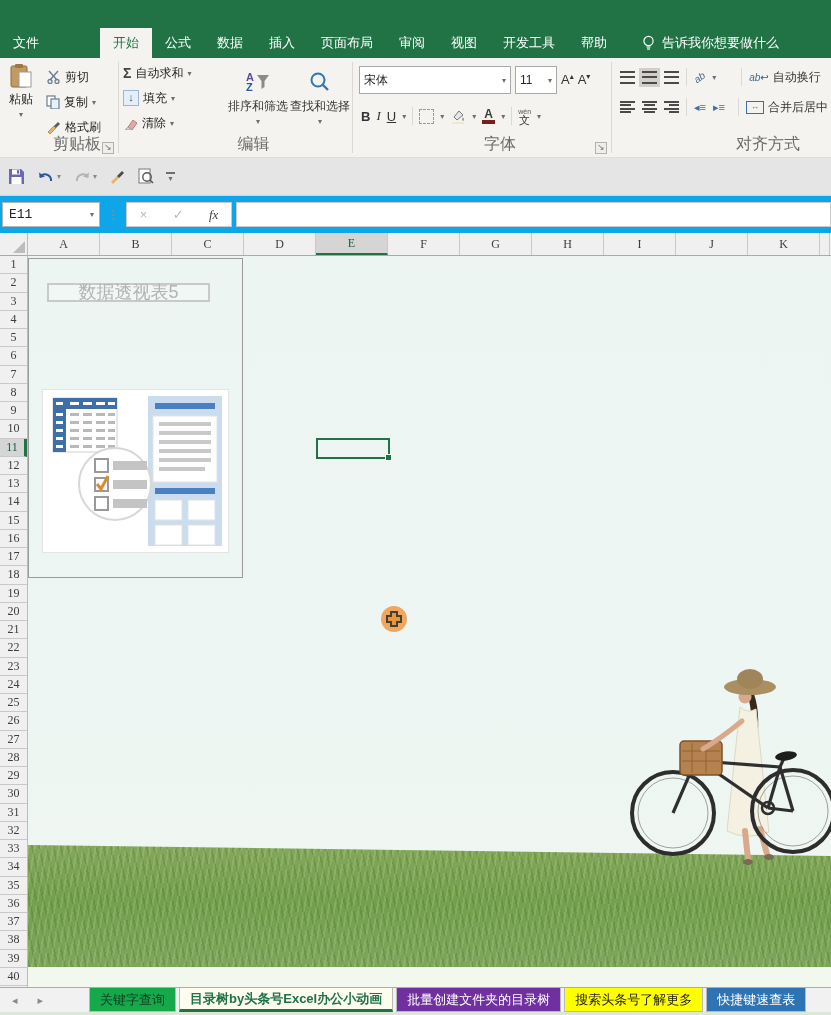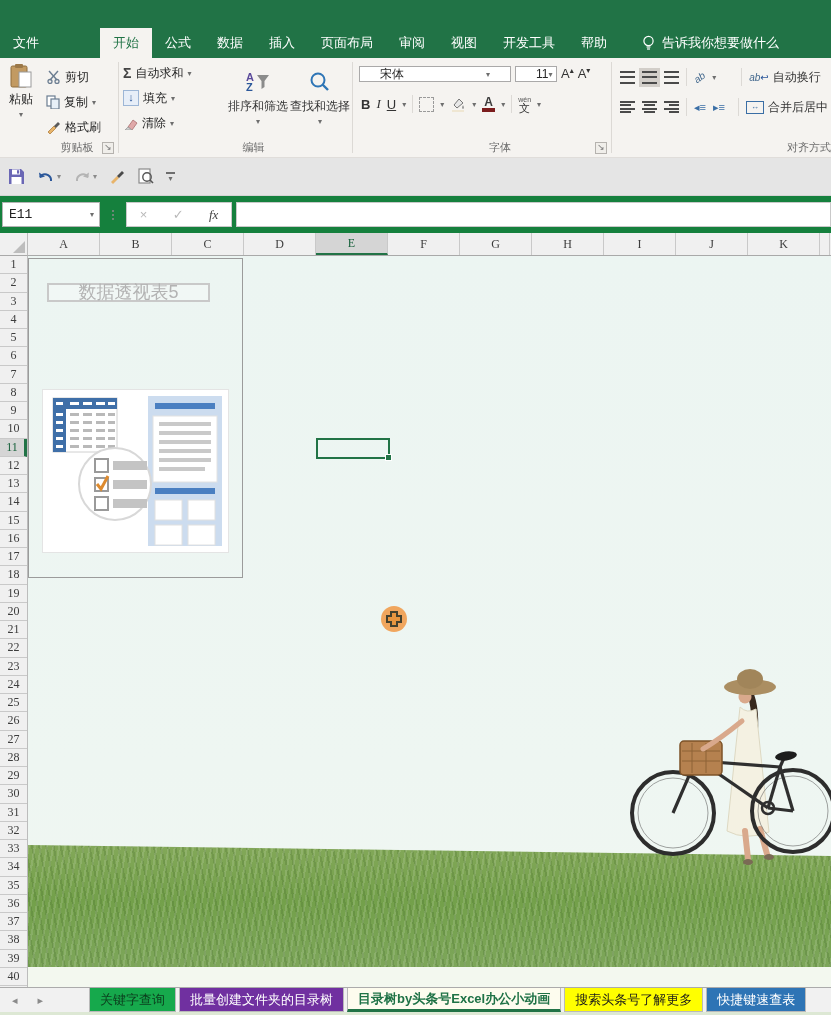--- a/index.html
+++ b/index.html
@@ -11,40 +11,40 @@
   
   .titlebar{height:28px;background:#217346;}
   .menubar{height:30px;background:#217346;display:flex;align-items:stretch;color:#fff;font-size:13px;}
   .mtab{display:flex;align-items:center;padding:0 13px;cursor:default;white-space:nowrap;}
   .mtab.active{background:#f5f3f0;color:#217346;margin-left:48px;}
   .tellme{display:flex;align-items:center;gap:7px;margin-left:22px;color:#fff;}
 
   
   .ribbon{height:99px;background:#f5f3f0;display:flex;border-bottom:1px solid #e0ddda;position:relative;}
   .rgroup{position:relative;height:99px;box-sizing:border-box;}
-  .rgroup .glabel{position:absolute;bottom:2px;left:0;right:0;text-align:center;font-size:11px;color:#6b6b6b;margin-left:36px;}
+  .rgroup .glabel{position:absolute;bottom:2px;left:0;right:0;text-align:center;font-size:16px;color:#6b6b6b;margin-left:36px;}
   .gdivider{width:1px;background:#dcd9d5;margin:4px 0;}
   .launcher{position:absolute;bottom:3px;right:4px;font-size:9px;color:#777;border:1px solid #b5b2ae;width:10px;height:10px;line-height:9px;text-align:center;background:#f0eeea;}
   .iconrow{display:flex;align-items:center;gap:4px;height:20px;padding-left:4px;white-space:nowrap;}
   .ddc{font-size:8px;color:#6e6e6e;}
   .bigbtn{display:flex;flex-direction:column;align-items:center;justify-content:flex-start;padding-top:5px;gap:2px;}
   .bigbtn .blabel{font-size:12px;color:#333;white-space:nowrap;}
 
   
   .g-clip{width:118px;display:flex;padding-top:5px;}
   .pastebtn{width:42px;display:flex;flex-direction:column;align-items:center;gap:2px;}
   .cliprows{display:flex;flex-direction:column;gap:5px;padding-top:4px;}
 
   
   .g-edit{width:233px;display:flex;padding-top:5px;}
   .editrows{display:flex;flex-direction:column;gap:5px;width:108px;}
 
   
   .g-font{width:258px;padding-top:8px;}
-  .combo{background:#fff;border:1px solid #aaa9a9;height:16px;display:flex;align-items:center;padding:0 20px;font-size:12px;box-sizing:border-box;}
+  .combo{background:#fff;border:1px solid #aaa9a9;height:28px;display:flex;align-items:center;padding:0 4px;font-size:12px;box-sizing:border-box;}
   .fontrow1{display:flex;align-items:center;gap:4px;padding-left:6px;}
   .fontrow2{display:flex;align-items:center;gap:6px;padding-left:8px;margin-top:11px;height:22px;}
   .fbtn{font-size:13px;color:#333;}
   .sep{width:1px;height:18px;background:#dcd9d5;}
   .grow-az{font-size:14px;color:#444;font-weight:bold;}
 
   
   .g-align{flex:1;padding-top:8px;overflow:hidden;}
   .alnrow{display:flex;align-items:center;gap:7px;padding-left:8px;height:22px;}
   .alnrow+.alnrow{margin-top:8px;}
@@ -57,21 +57,21 @@
   .lblbtn{display:flex;align-items:center;gap:4px;font-size:12px;color:#333;white-space:nowrap;}
   .mergebox{width:16px;height:11px;border:1px solid #3a6ea5;color:#3a6ea5;font-size:8px;line-height:10px;text-align:center;}
   .abglyph{font-size:10px;color:#44698e;font-style:italic;}
 
   
   .qat{height:37px;background:#e5e5e5;display:flex;align-items:center;gap:12px;padding-left:8px;border-bottom:1px solid #d4d4d4;}
   .qbtn{display:flex;align-items:center;gap:2px;}
   .qdd{font-size:8px;color:#8a8a8a;}
 
   
-  .frow{height:37px;background:#15803d;display:flex;align-items:center;}
+  .frow{height:37px;background:#0ea5e9;display:flex;align-items:center;}
   .namebox{width:98px;height:25px;background:#fff;border:1px solid #b4b4b4;margin-left:2px;display:flex;align-items:center;box-sizing:border-box;}
   .namebox .nval{flex:1;padding-left:6px;font-family:"Liberation Mono","DejaVu Sans Mono",monospace;font-size:13px;color:#222;}
   .dots{width:26px;display:flex;flex-direction:column;align-items:center;gap:2px;}
   .dots b{width:2px;height:2px;background:#8a8a8a;border-radius:50%;}
   .fxbox{width:106px;height:25px;background:#fff;border:1px solid #c9c9c9;display:flex;align-items:center;justify-content:space-around;box-sizing:border-box;}
   .fxbox .dis{color:#b9b9b9;font-size:13px;}
   .fxbox .fx{color:#444;font-family:"Liberation Serif","DejaVu Serif",serif;font-style:italic;font-size:13px;}
   .fbar{flex:1;height:25px;background:#fff;border:1px solid #c9c9c9;margin-left:4px;box-sizing:border-box;}
 
   
@@ -333,21 +333,21 @@
           </span>
         <span class="sep"></span>
         <span style="color:#3a6ea5;font-size:11px;">◂≡</span>
         <span style="color:#3a6ea5;font-size:11px;">▸≡</span>
         <span class="sep" style="margin-left:6px;"></span>
         <span class="lblbtn">
           <span class="mergebox">↔</span>
           <span>合并后居中</span>
         </span>
       </div>
-      <div class="glabel" style="text-align:right;padding-left:88px;">对齐方式</div>
+      <div class="glabel" style="text-align:left;padding-left:88px;">对齐方式</div>
     </div>
   </div>
 
   <div class="qat">
     <span class="qbtn">
       <svg width="17" height="17" viewBox="0 0 17 17">
         <path d="M1 1 H13 L16 4 V16 H1 Z" fill="#6a67b5"></path>
         <rect x="4" y="1.5" width="8" height="5" fill="#fff"></rect>
         <rect x="9" y="2.2" width="2.2" height="3.4" fill="#6a67b5"></rect>
         <rect x="3.5" y="9" width="10" height="7" fill="#fff"></rect>
@@ -588,22 +588,22 @@
   </div>
 
   <div class="tabbar">
     <div class="tabinner">
       <div class="navs">
         <span>◂</span>
         <span>▸</span>
       </div>
       <div class="stabs" id="stabs">
           <div class="stab" style="background: rgb(22, 169, 76); color: rgb(12, 61, 29);">关键字查询</div>
+          <div class="stab active" style="background: rgb(253, 252, 238); color: rgb(31, 114, 70);">目录树by头条号Excel办公小动画</div>
           <div class="stab" style="background: rgb(112, 48, 160); color: rgb(255, 255, 255);">批量创建文件夹的目录树</div>
-          <div class="stab active" style="background: rgb(253, 252, 238); color: rgb(31, 114, 70);">目录树by头条号Excel办公小动画</div>
           <div class="stab" style="background: rgb(255, 255, 0); color: rgb(26, 26, 26);">搜索头条号了解更多</div>
           <div class="stab" style="background: rgb(46, 116, 181); color: rgb(255, 255, 255);">快捷键速查表</div>
         </div>
     </div>
     <div class="strip"></div>
   </div>
 
 </div>
 
 </body></html>

